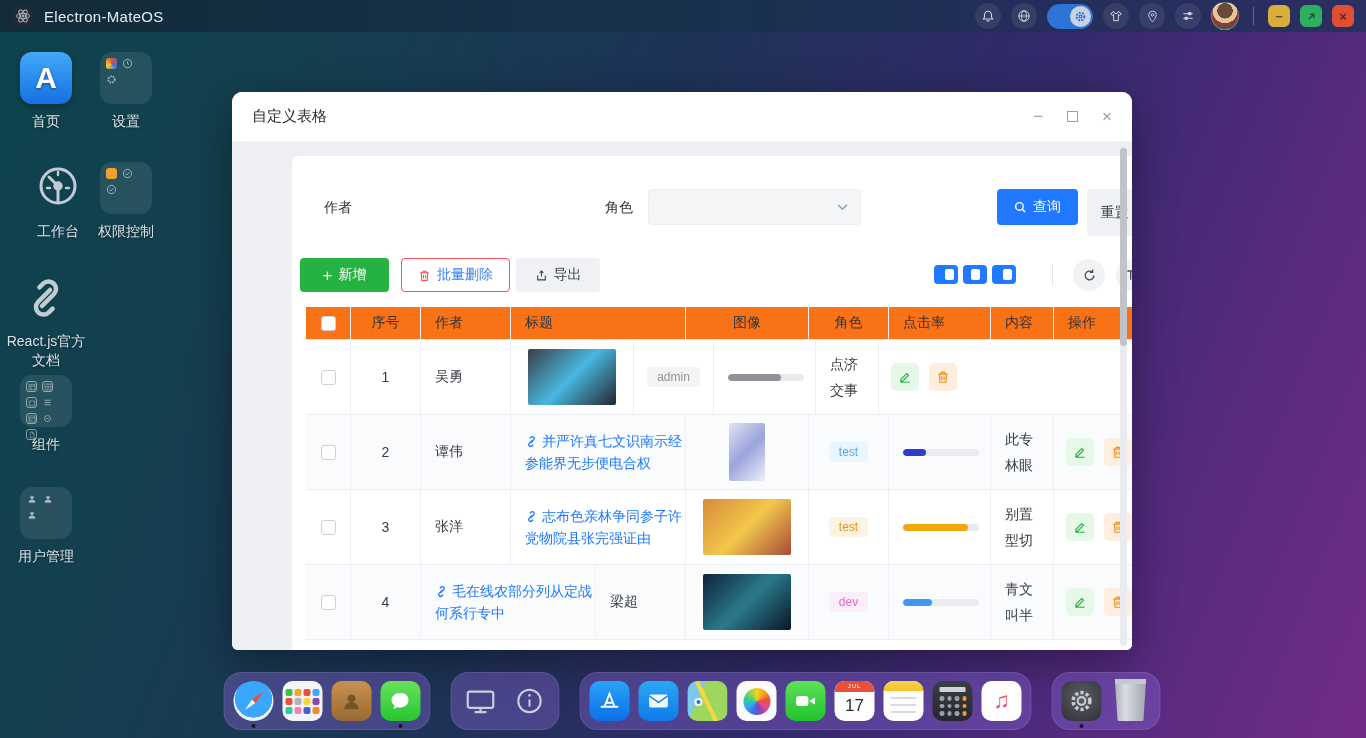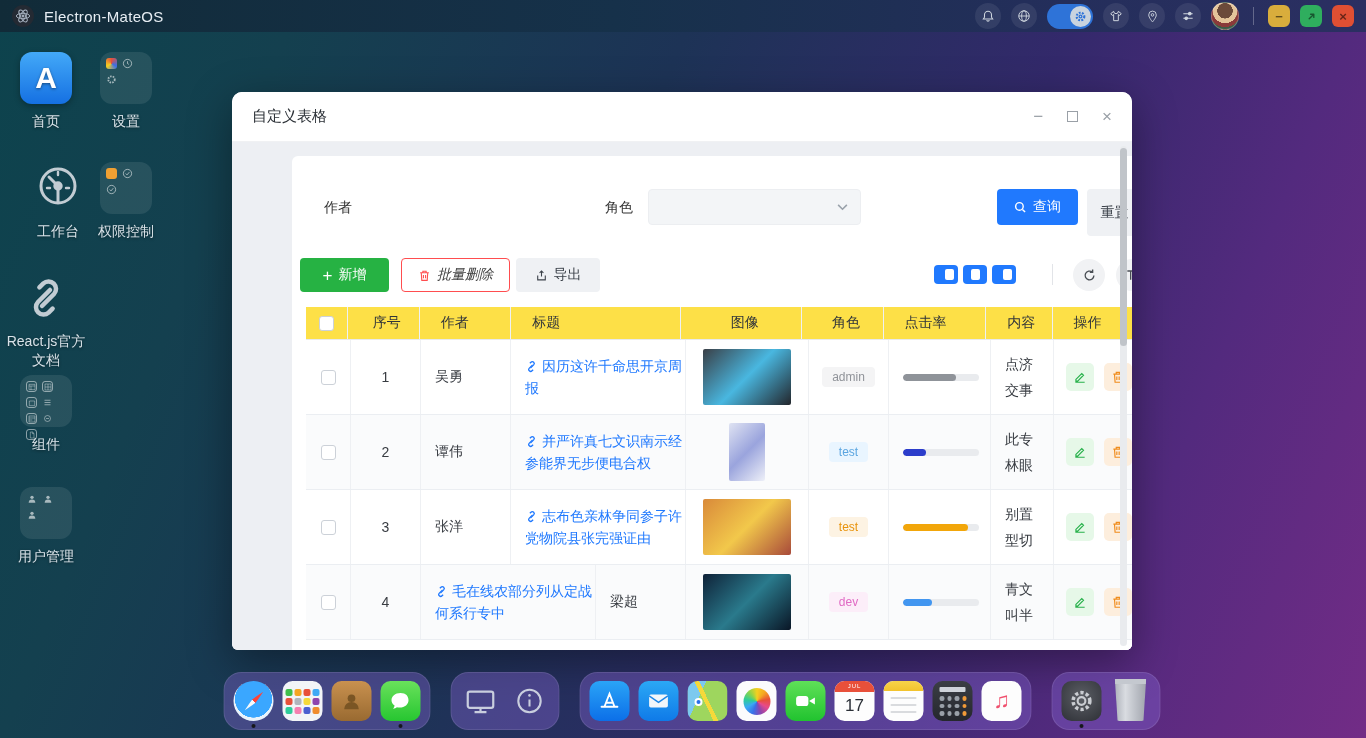--- a/index.html
+++ b/index.html
@@ -62,21 +62,21 @@
   .btn-add { top:102px; left:8px; width:89px; height:34px; color:#fff; }
   .btn-del { top:102px; left:109px; width:109px; height:34px; background:#fff; border:1px solid; }
   .btn-exp { top:102px; left:224px; width:84px; height:34px; background:#eff1f4; color:#3c424a; }
   .tgl { position:absolute; top:109px; width:24px; height:19px; border-radius:4px; background:#2079fe; cursor:pointer; }
   .tgl i { position:absolute; top:4px; width:9px; height:11px; background:#fff; border-radius:2px; }
   .tb-div { position:absolute; left:760px; top:108px; width:1px; height:21px; background:#e2e4e8; }
   .round-btn { position:absolute; top:103px; width:32px; height:32px; border-radius:50%; background:#f1f2f4; display:grid; place-items:center; cursor:pointer; color:#4a4f55; }
 
   
   .table { position:absolute; left:14px; top:151px; width:838px; font-size:14px; color:#383c42; }
-  .thead { display:flex; height:33px; background:#fde047; border-bottom:1px solid #e8eaec; align-items:center;gap:7px; }
+  .thead { display:flex; height:33px; background:#f97316; border-bottom:1px solid #e8eaec; align-items:center; }
   .thead .cell { font-weight:400; color:#30343a; }
   .cell { height:100%; display:flex; align-items:center; padding-left:14px; border-right:1px solid #eef0f3; overflow:hidden; }
   .cell.center { justify-content:center; padding-left:0; }
   .cell.last { border-right:none; }
   .c1{width:45px}.c2{width:70px}.c3{width:90px}.c4{width:175px}.c5{width:123px}.c6{width:80px}.c7{width:102px}.c8{width:63px}.c9{width:90px}
   .trow { display:flex; height:75px; border-bottom:1px solid #ebeef2; background:#fff; }
   .trow.alt { background:#fafbfc; }
   .row-stub { height:10px; background:#fff; }
   .cbox { width:15px; height:15px; border:1px solid #ccd1d8; border-radius:3px; background:#fff; cursor:pointer; }
   .link { color:#2079fe; line-height:22px; text-decoration:none; cursor:pointer; display:block; }
@@ -352,21 +352,21 @@
           <span>查询</span>
         </button>
         <button class="btn btn-reset">
             <span>重置</span>
           </button>
 
         <button class="btn btn-add" style="background-color: rgb(38, 178, 67);">
           <span style="font-size:17px; line-height:1;">+</span>
           <span>新增</span>
         </button>
-        <button class="btn btn-del" style="border-color: rgb(255, 77, 79); color: #404040; font-style: italic;">
+        <button class="btn btn-del" style="border-color: rgb(255, 77, 79); color: #3b82f6;">
           <svg width="13" height="13" viewBox="0 0 24 24" fill="none" stroke="#ff4d4f" stroke-width="2">
               <path d="M4 7h16M9 7V4h6v3M6 7l1 14h10l1-14M10 11v6M14 11v6"></path>
             </svg>
           <span>批量删除</span>
         </button>
         <button class="btn btn-exp">
           <svg width="13" height="13" viewBox="0 0 24 24" fill="none" stroke="#3c424a" stroke-width="2">
               <path d="M12 14V4M8.5 7 12 3.5 15.5 7M5 12v8h14v-8"></path>
             </svg>
           <span>导出</span>
@@ -410,26 +410,20 @@
           </div>
 
           <div class="tbody">
 
             <div class="trow">
               <div class="cell c1 center">
                   <span class="cbox"></span>
                 </div>
               <div class="cell c2 center">1</div>
               <div class="cell c3">吴勇</div>
-              <div class="cell c4">
-                  <a class="link"><svg width="13" height="13" viewBox="0 0 24 24" fill="none" stroke="#2079fe" stroke-width="2.4">
-                      <path d="m10 15 6-6a3.5 3.5 0 0 0-5-5l-2 2"></path>
-                      <path d="m14 9-6 6a3.5 3.5 0 0 0 5 5l2-2"></path>
-                    </svg><span>因历这许千命思开京周报</span></a>
-                </div>
               <div class="cell c5 center">
                   <div class="thumb land" style="background: linear-gradient(135deg, rgb(58, 63, 70), rgb(73, 183, 224), rgb(35, 38, 44));"></div>
                 </div>
               <div class="cell c6 center">
                   <span class="tag" style="background-color: rgb(244, 244, 245); color: rgb(144, 147, 153);">admin</span>
                 </div>
               <div class="cell c7">
                   <span class="prog">
                     <i style="width: 70%; background-color: rgb(143, 147, 153);"></i>
                   </span>

